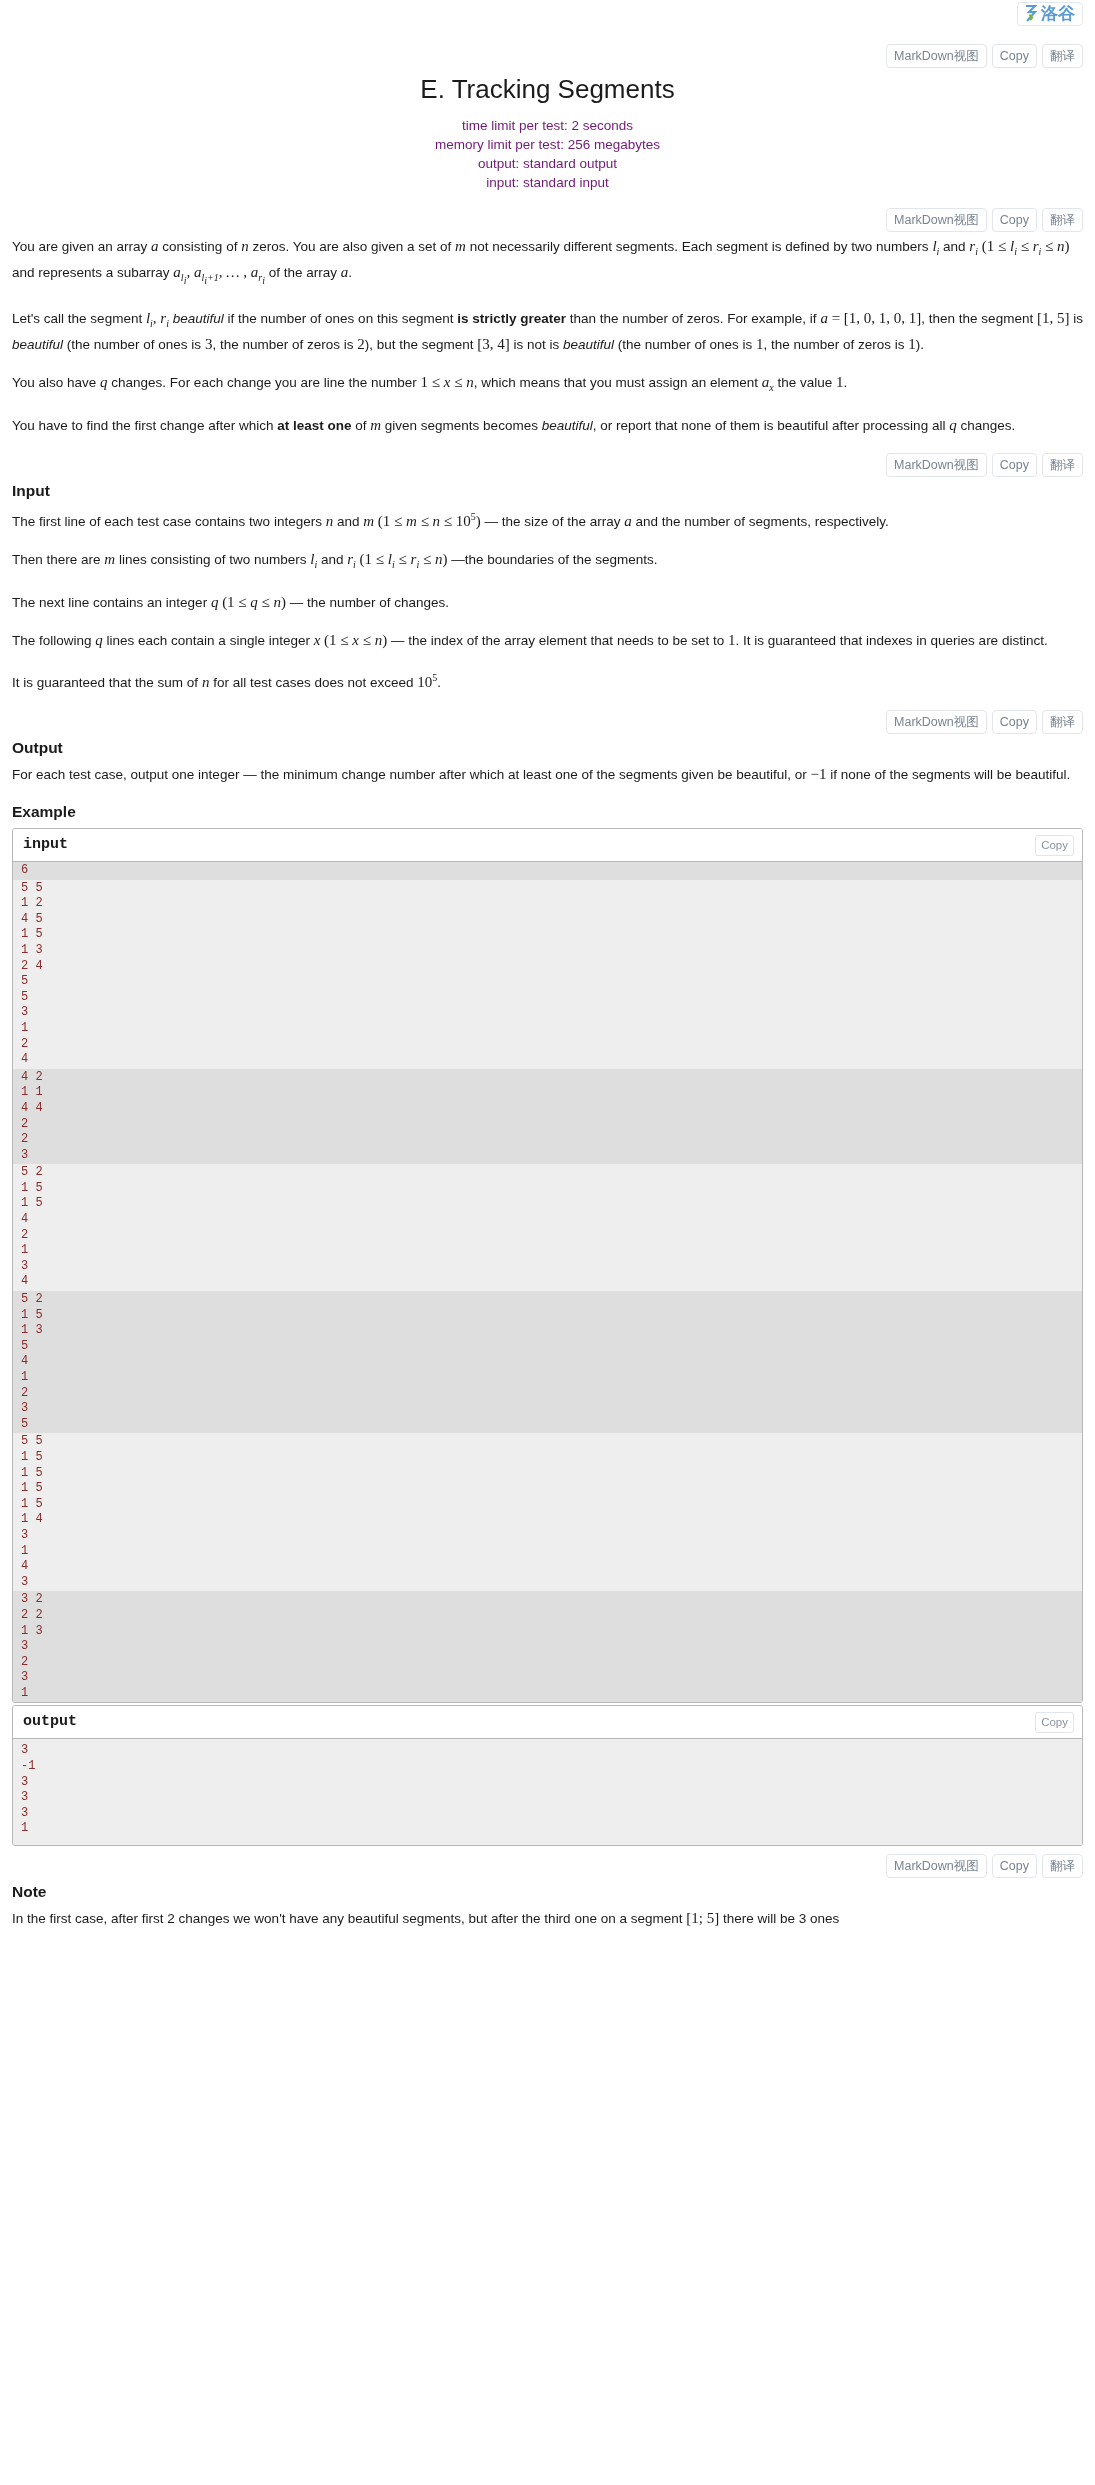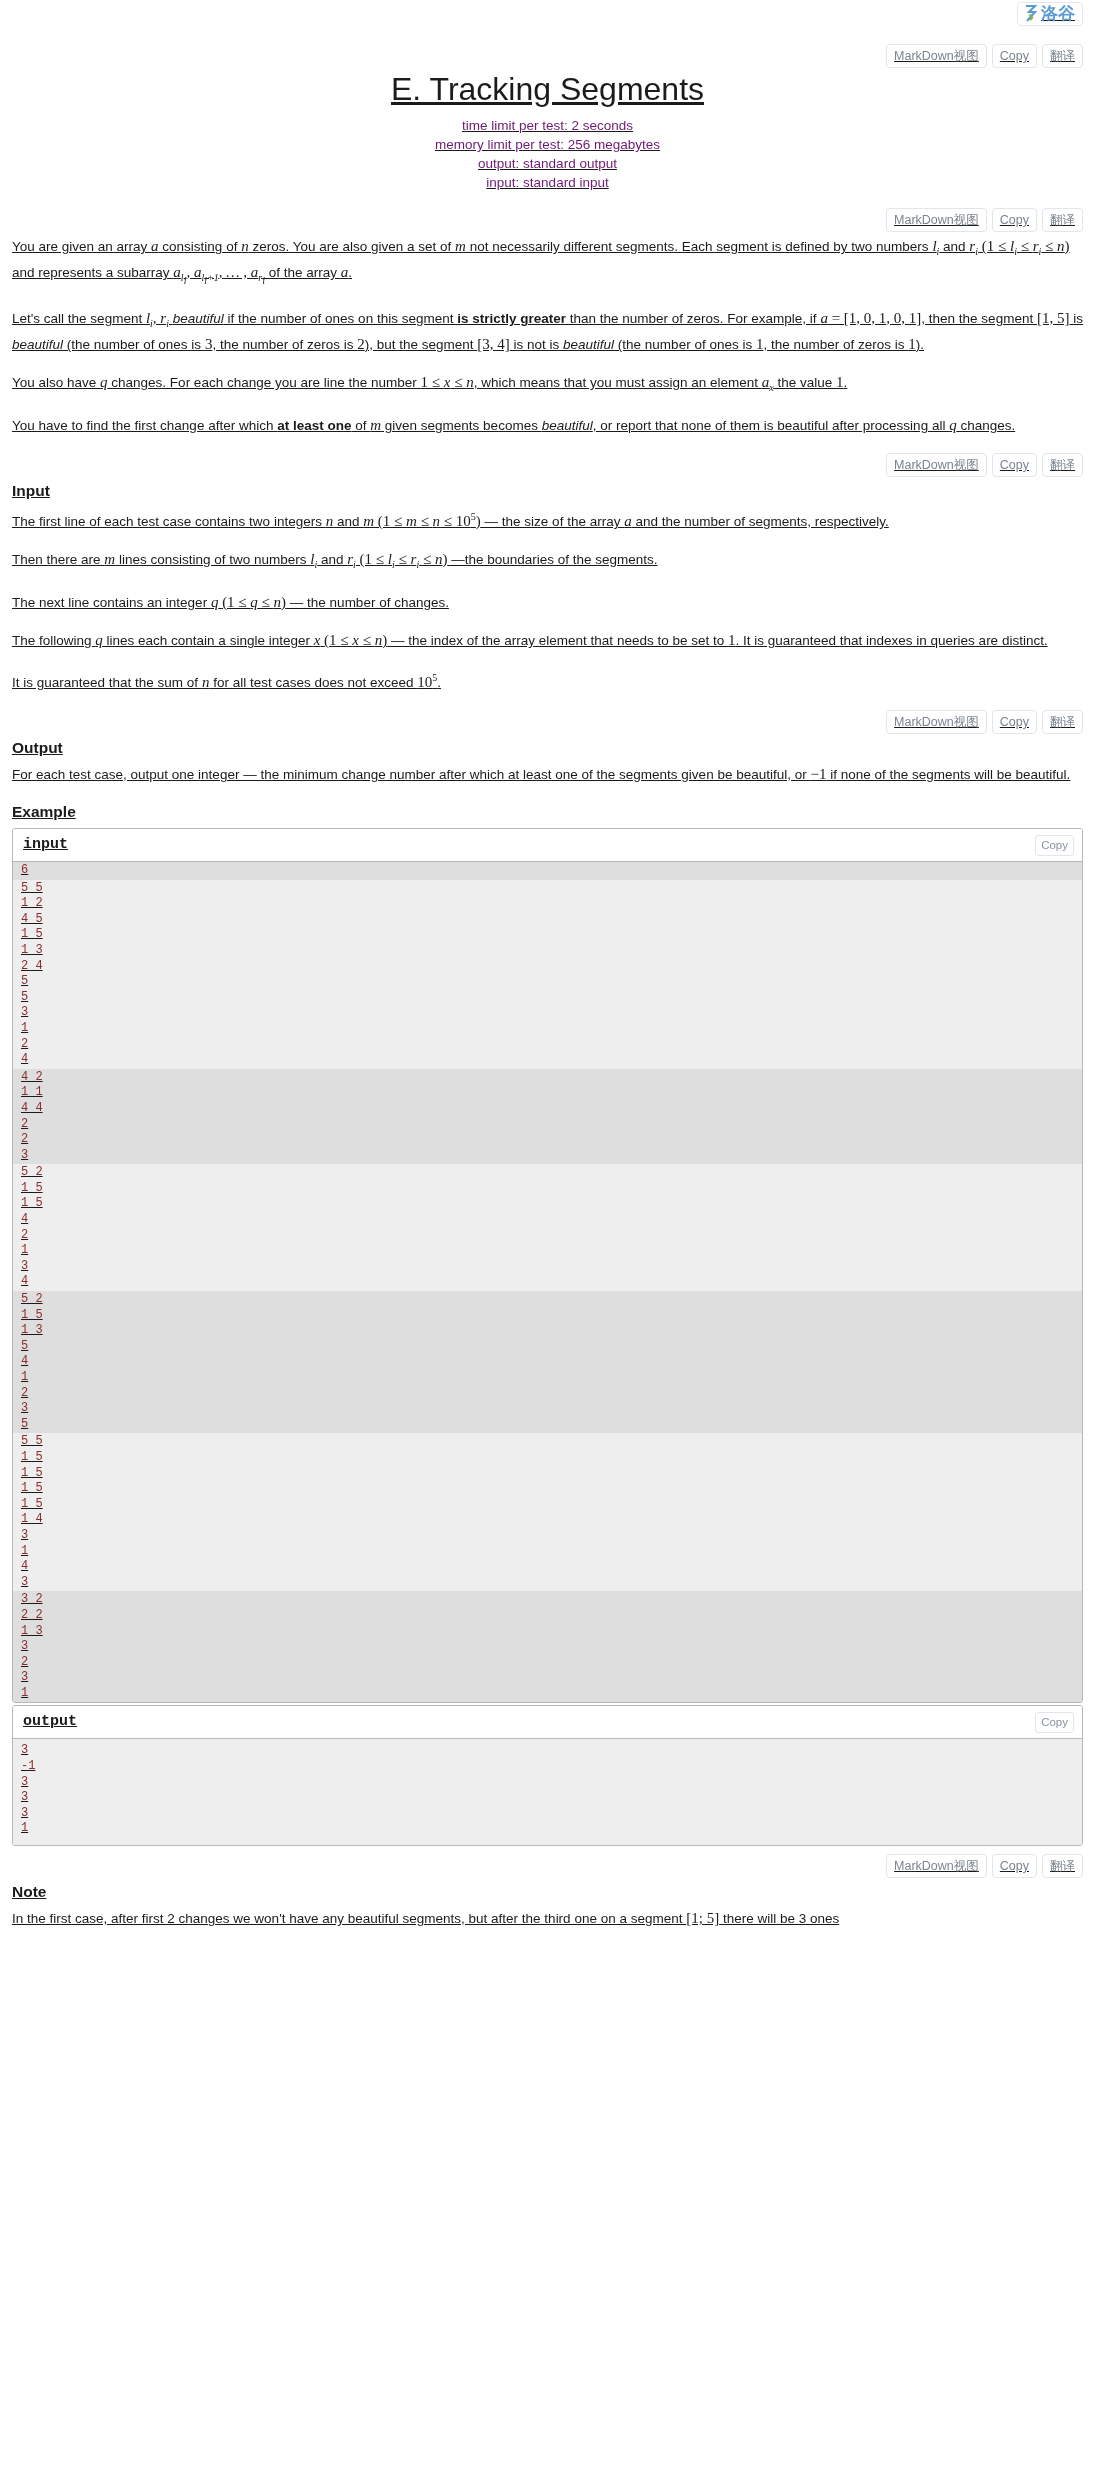--- a/index.html
+++ b/index.html
@@ -12,21 +12,20 @@
     font-size: 13.5px;
     color: #1b1b1b;
     width: 1095px;
     -webkit-font-smoothing: antialiased;
   }
   .page {
     width: 1095px;
     box-sizing: border-box;
     padding: 0 12px 10px 12px;
     position: relative;
-    text-decoration: underline;
   }
 
   
   .logo-row {
     height: 34px;
     display: flex;
     justify-content: flex-end;
     align-items: flex-start;
     padding-top: 2px;
   }
@@ -73,21 +72,21 @@
     white-space: nowrap;
     font-family: "Liberation Sans", sans-serif;
   }
 
   
   .prob-header {
     text-align: center;
     margin: 4px 0 16px 0;
   }
   .prob-title {
-    font-size: 32px;
+    font-size: 26px;
     font-weight: normal;
     line-height: 30px;
     margin: 6px 0 12px 0;
     color: #1b1b1b;
   }
   .prob-meta {
     font-size: 13.5px;
     line-height: 19px;
     color: #701a75;
   }

